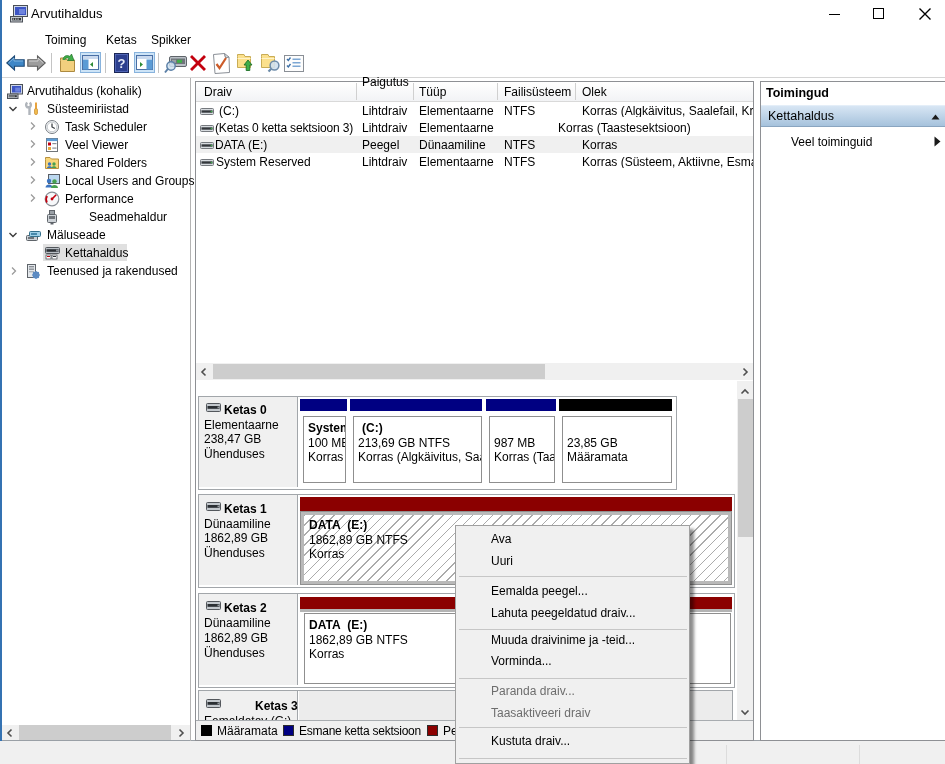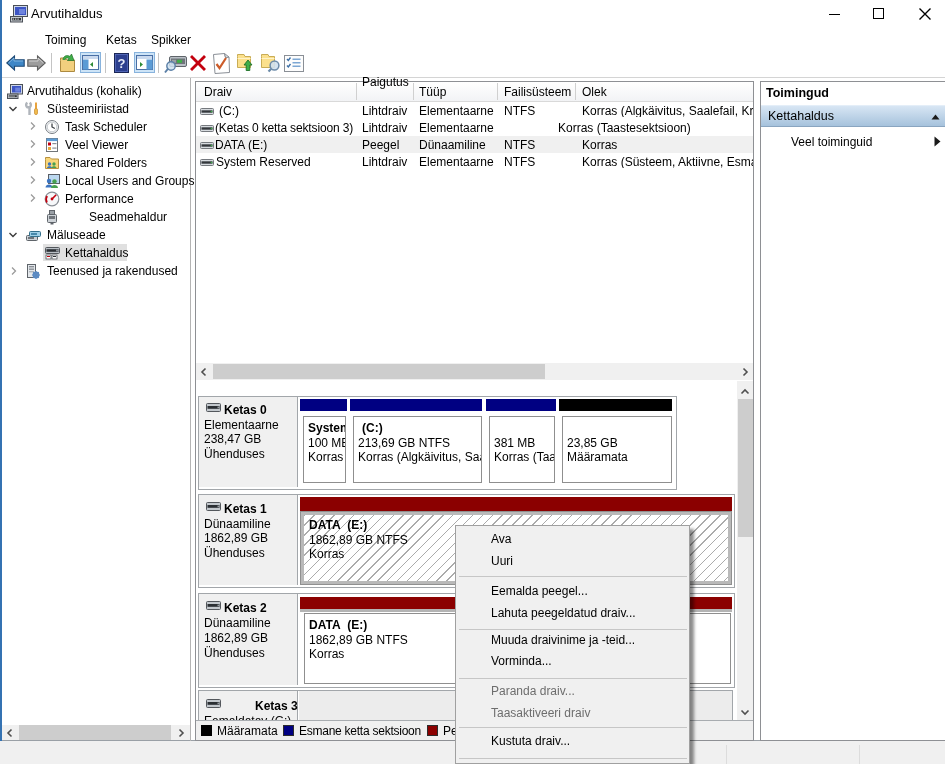--- a/index.html
+++ b/index.html
@@ -370,21 +370,21 @@
    <div class="txt b" style="left:4px;top:5px;">System Reserved</div>
    <div class="txt" style="left:4px;top:19.5px;">100 MB&nbsp;</div>
    <div class="txt" style="left:4px;top:34px;">Korras (Süsteem</div>
  </div>
  <div class="pbody" style="left:353px;top:416px;width:127px;height:65px;overflow:hidden;">
    <div class="txt b" style="left:8px;top:5px;">(C:)</div>
    <div class="txt" style="left:4px;top:19.5px;">213,69 GB NTFS</div>
    <div class="txt" style="left:4px;top:34px;">Korras (Algkäivitus, Saalefail,</div>
  </div>
  <div class="pbody" style="left:489px;top:416px;width:64px;height:65px;overflow:hidden;">
-   <div class="txt" style="left:4px;top:19.5px;">381 MB</div>
+   <div class="txt" style="left:4px;top:19.5px;">987 MB</div>
    <div class="txt" style="left:4px;top:34px;">Korras (Taastesektsio</div>
  </div>
  <div class="pbody" style="left:562px;top:416px;width:108px;height:65px;overflow:hidden;">
    <div class="txt" style="left:4px;top:19.5px;">23,85 GB</div>
    <div class="txt" style="left:4px;top:34px;">Määramata</div>
  </div>
 
  <div class="drow" style="left:198px;top:494px;width:535px;height:92px;"></div>
  <div class="dlabel" style="left:199px;top:495px;width:98px;height:90px;"></div>
  <svg class="abs" style="left:206px;top:502px;" width="15" height="9" viewBox="0 0 15 9">

